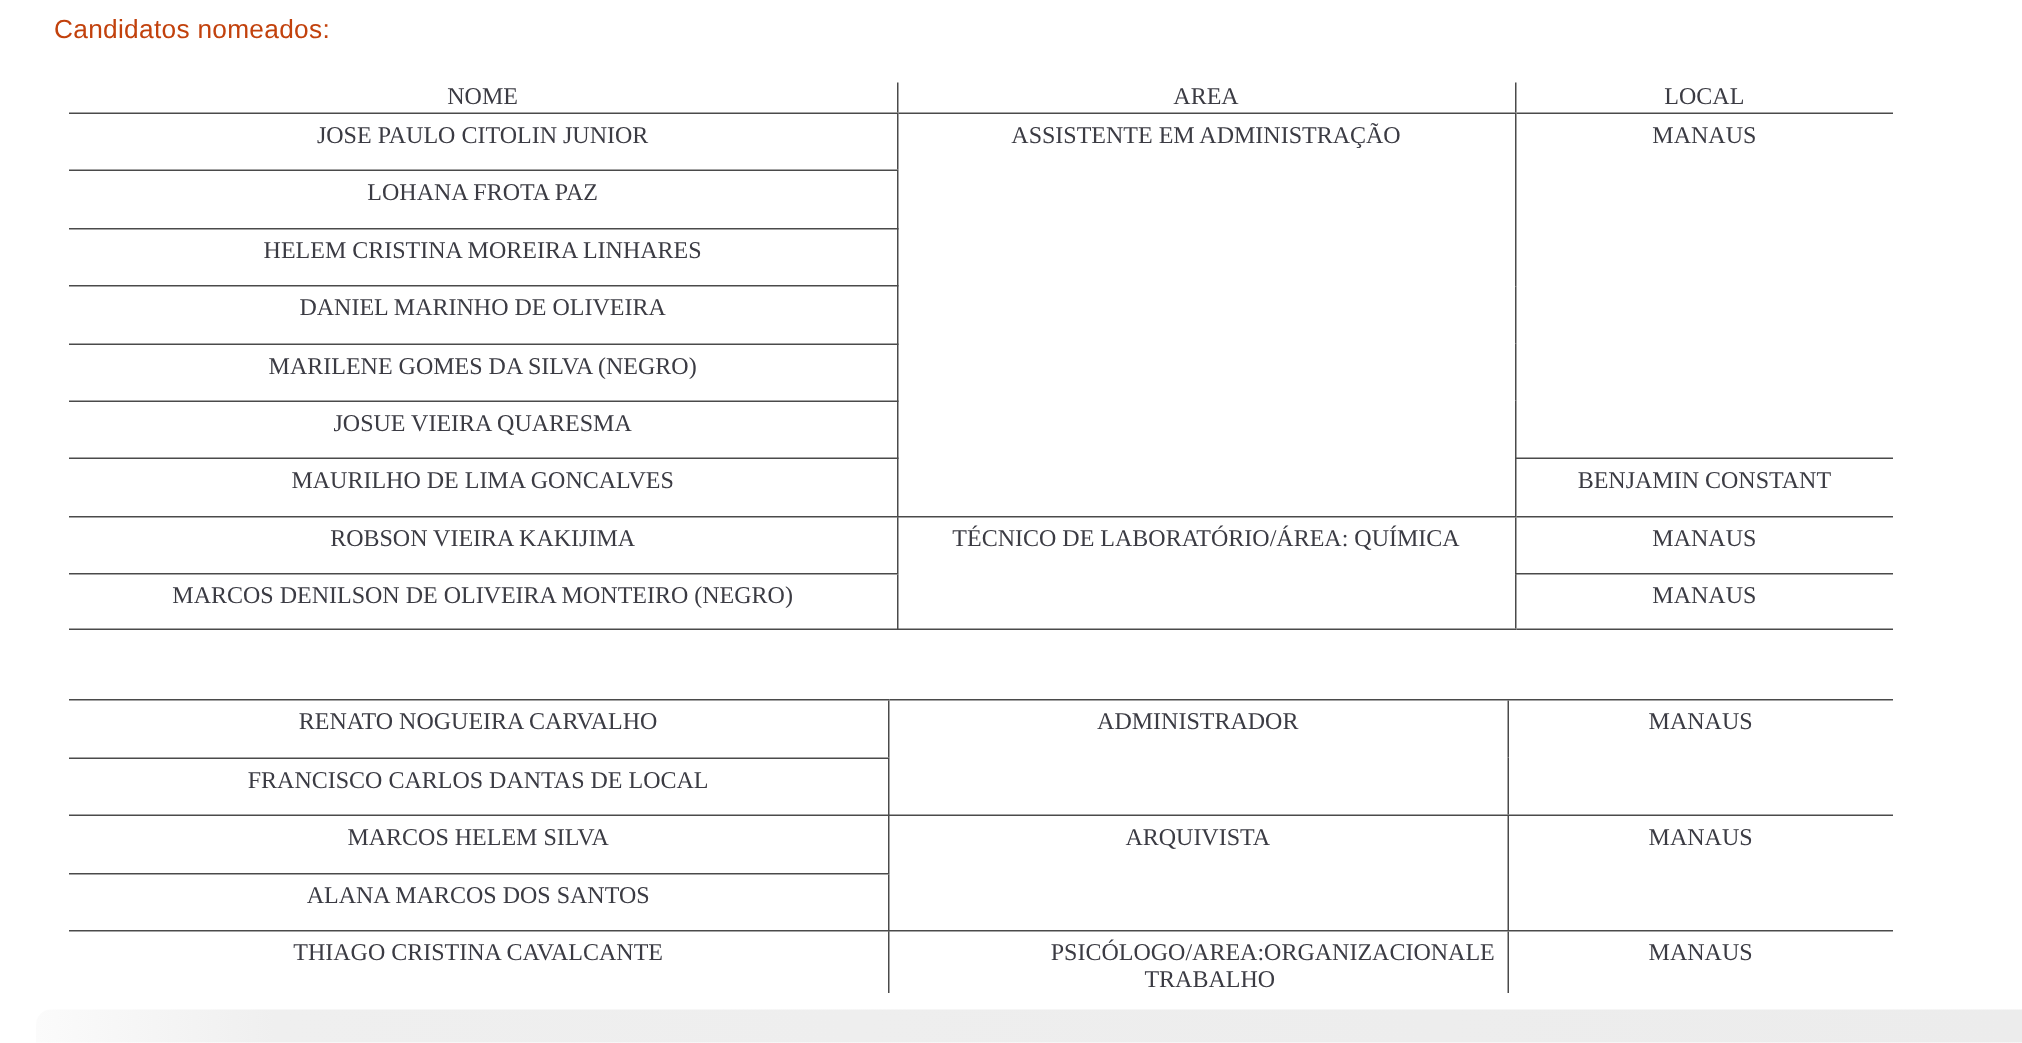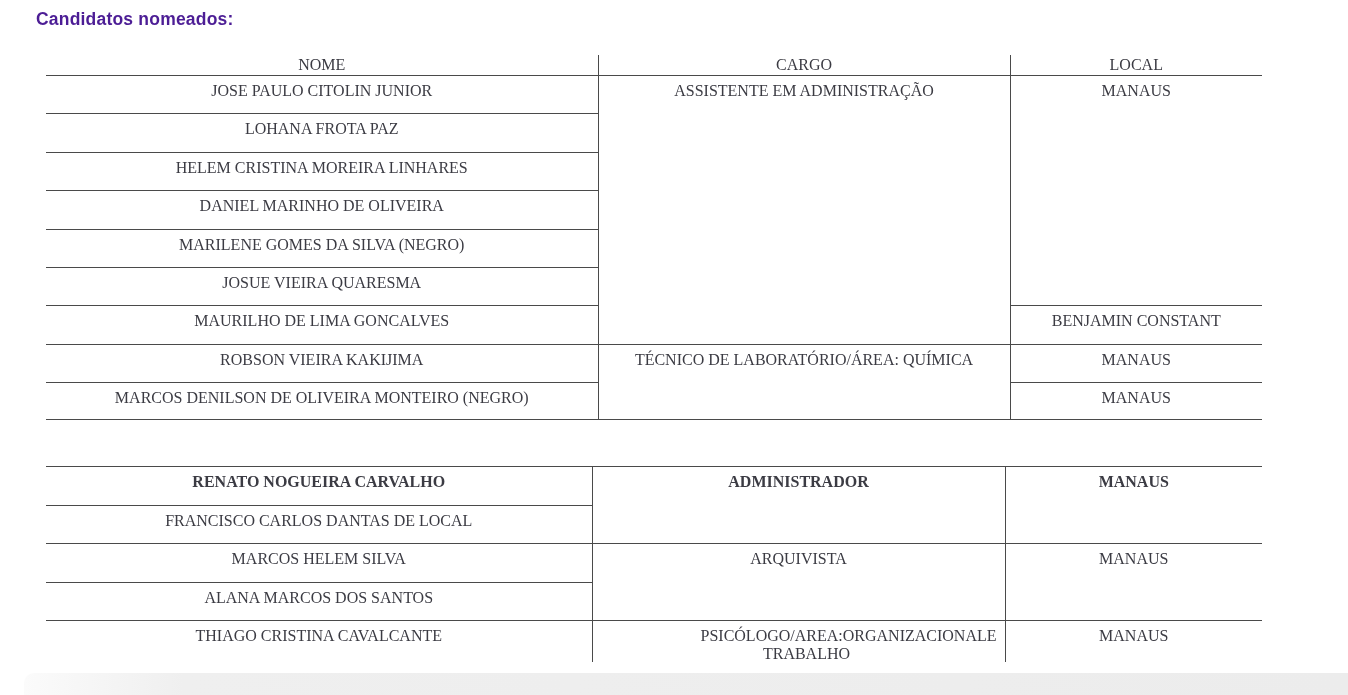--- a/index.html
+++ b/index.html
@@ -4,39 +4,39 @@
 <style>
   html,body{margin:0;padding:0;}
   body{
     width:1348px;height:695px;position:relative;overflow:hidden;
     background:#ffffff;
     font-family:"Liberation Serif", serif;
   }
   .page-title{
     position:absolute;left:36px;top:9px;
     font-family:"Liberation Sans", sans-serif;
-    font-weight:700;font-size:17.5px;color:#4c1d95;
+    font-weight:400;font-size:17.5px;color:#c2410c;
     letter-spacing:0.2px;
   }
   .doc-table{
     border-collapse:collapse;table-layout:fixed;
     font-size:16px;color:#3b3b43;
   }
   .doc-table td{
     padding:0;vertical-align:top;text-align:center;
     overflow:hidden;white-space:nowrap;
   }
   .t1{position:absolute;left:46px;top:55px;width:1216px;}
   .t2wrap{position:absolute;left:46px;top:466px;width:1218px;height:196px;overflow:hidden;}
   .t2{width:1216px;}
   .hdr td{height:19px;padding-top:1px;}
   .row td{padding-top:6px;}
   .bb{border-bottom:1.5px solid #4a4a4a;}
   .bl{border-left:1.5px solid #4a4a4a;}
-  .bt{border-top:1.5px solid #4a4a4a;font-weight:bold;}
+  .bt{border-top:1.5px solid #4a4a4a;}
   .jline{
     display:flex;justify-content:flex-end;
     padding:0 8px;white-space:nowrap;
   }
   .cline{text-align:center;white-space:nowrap;padding-left:16px;}
   .bottom-bar{
     position:absolute;left:24px;top:673px;width:1324px;height:22px;
     background:linear-gradient(90deg,#fbfbfb 0%,#efefef 12%,#ececec 100%);
     border-top-left-radius:10px;
   }
@@ -48,21 +48,21 @@
 
 <table class="doc-table t1">
   <colgroup>
       <col style="width:552px">
       <col style="width:412px">
       <col style="width:252px">
     </colgroup>
   <tbody>
       <tr class="hdr">
     <td class="bb">NOME</td>
-    <td class="bb bl">CARGO</td>
+    <td class="bb bl">AREA</td>
     <td class="bb bl">LOCAL</td>
   </tr>
   <tr class="row" style="height:38.4px">
     <td class="bb">JOSE PAULO CITOLIN JUNIOR</td>
     <td class="bb bl" rowspan="7">ASSISTENTE EM ADMINISTRAÇÃO</td>
     <td class="bb bl" rowspan="6">MANAUS</td>
   </tr>
   <tr class="row" style="height:38.4px">
     <td class="bb">LOHANA FROTA PAZ</td>
   </tr>

